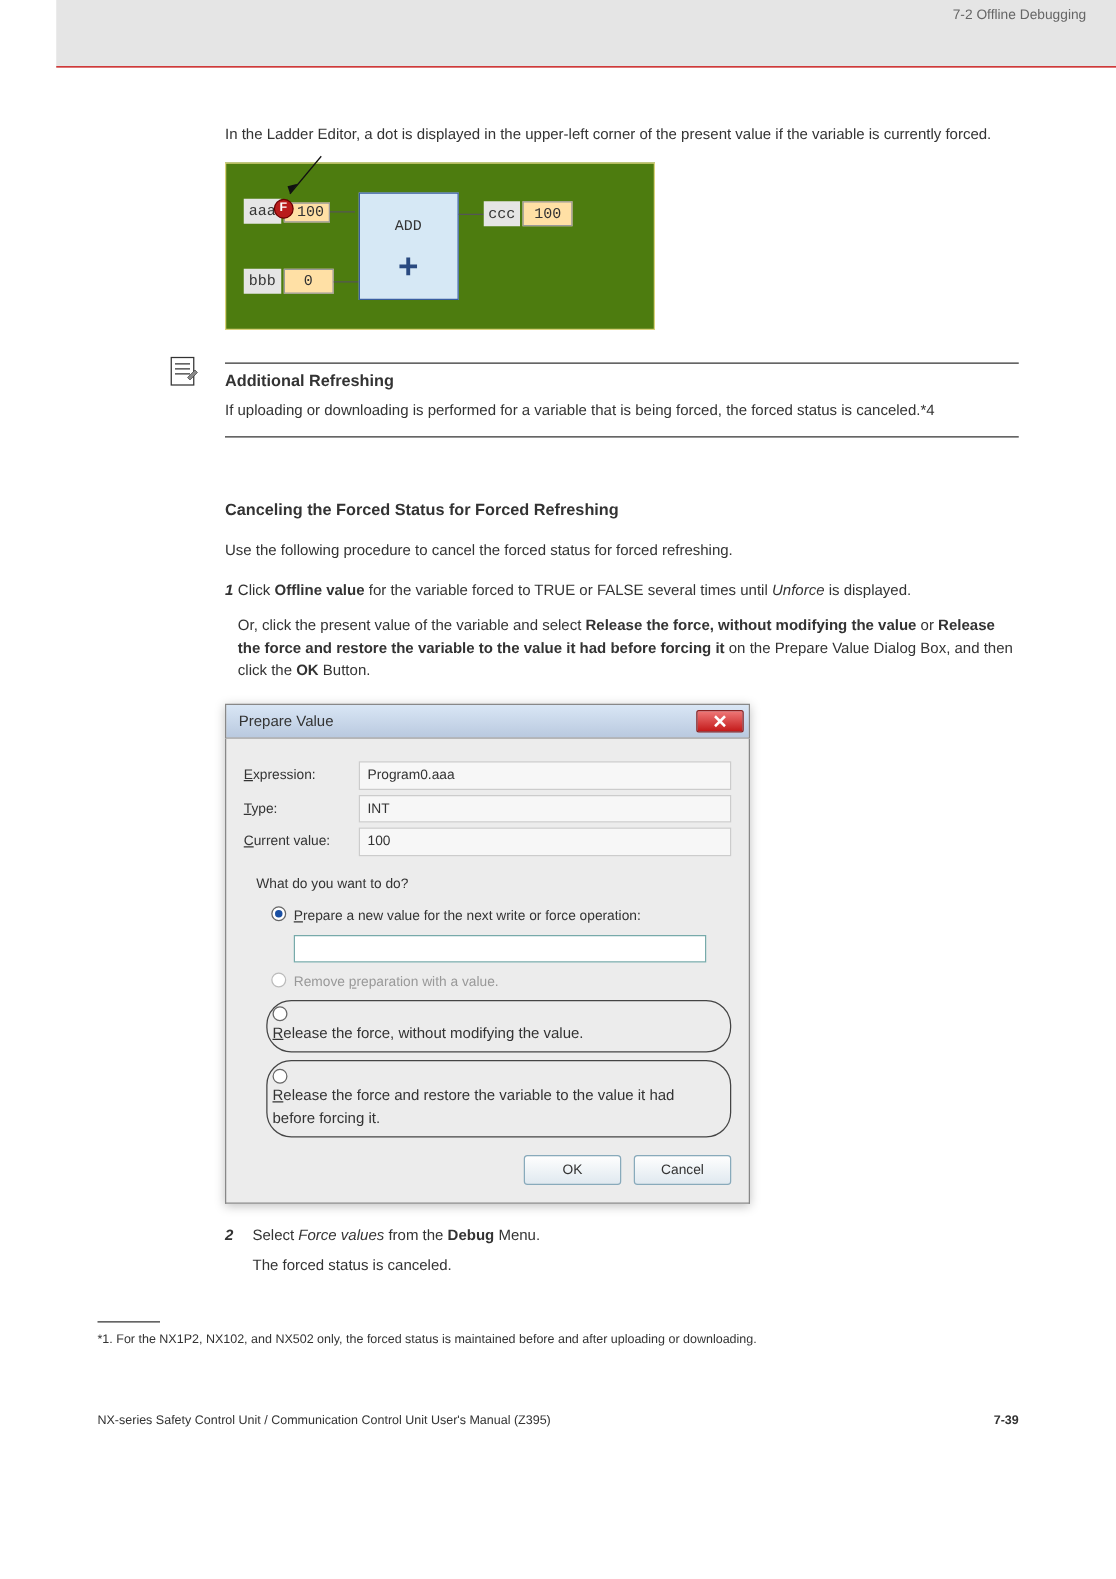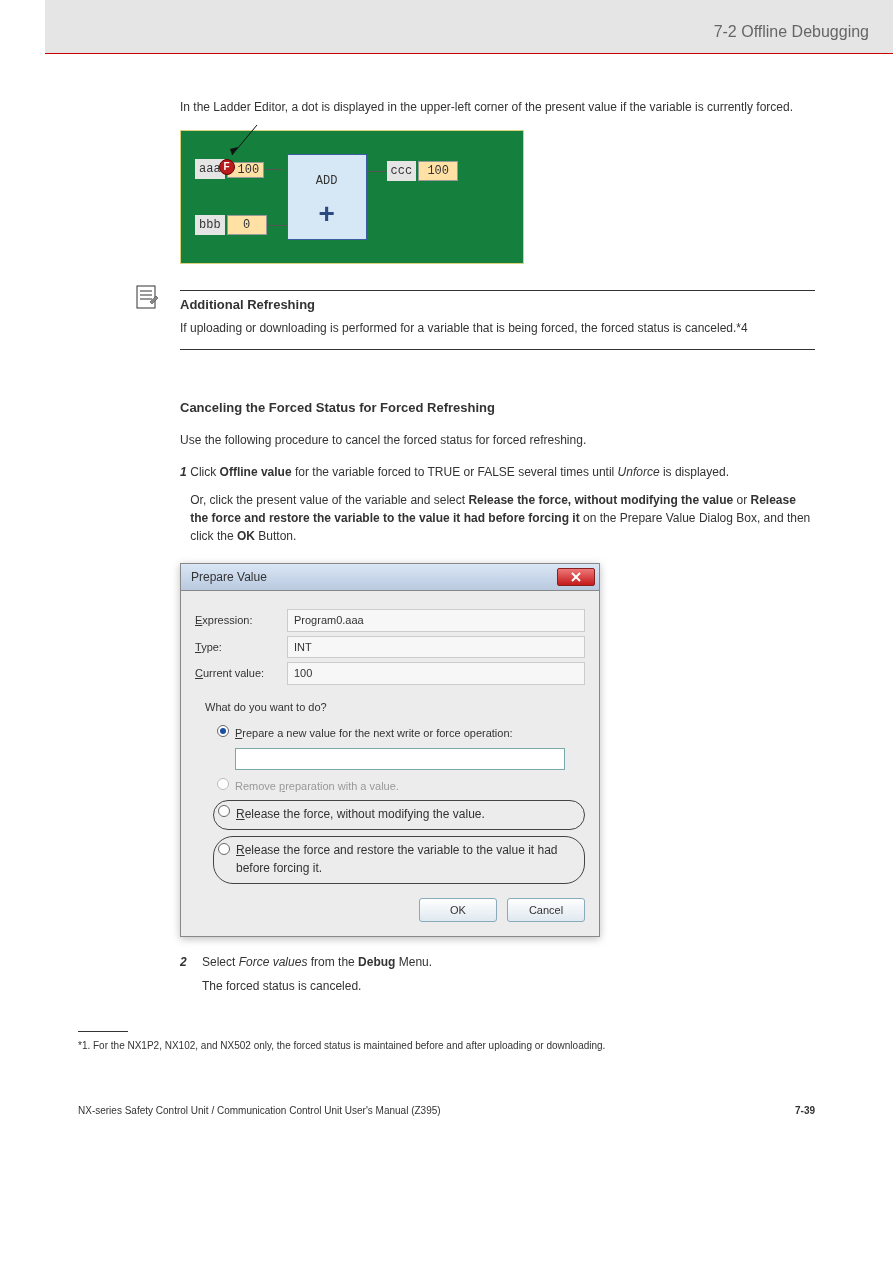--- a/index.html
+++ b/index.html
@@ -12,28 +12,28 @@
     width: 893px;
     line-height: 1.5;
   }
   .page-header {
     background: #e5e5e5;
     height: 54px;
     border-bottom: 1px solid #c80000;
     margin-left: 45px;
     position: relative;
   }
-  .page-header .sec { position: absolute; right: 24px; top: 20px; font-size: 16px; color: #666; }
+  .page-header .sec { position: absolute; right: 24px; top: 4px; font-size: 11px; color: #666; }
   .content { padding: 30px 78px 30px 180px; }
   .para { margin: 14px 0; font-size: 12px; }
   .italic { font-style: italic; }
 
   
   .fb-area {
-    background: #15803d;
+    background: #4d7c0f;
     border: 1px solid #d9d27a;
     padding: 20px 30px 20px 14px;
     width: 344px;
     position: relative;
     margin: 10px 0 20px 0;
   }
   .fb-row { display: flex; align-items: center; margin: 8px 0; }
   .fb-label { font-family: "Courier New", monospace; font-size: 12px; margin-right: 2px; background:#e5e5e5; padding:1px 4px; min-width:28px; text-align:left; }
   .fb-val {
     font-family: "Courier New", monospace;
@@ -117,21 +117,21 @@
     flex:1; background:#f7f7f7; border:1px solid #ccc; padding:2px 6px; font-size:11px; color:#333;
   }
   .dlg-q { font-size: 11px; margin: 14px 0 10px 10px; }
   .radio-row { display:flex; align-items:flex-start; margin:6px 0 6px 22px; font-size:11px; }
   .radio { width:12px; height:12px; border:1px solid #666; border-radius:50%; margin-right:6px; background:#fff; display:flex; align-items:center; justify-content:center; flex-shrink:0;}
   .radio.sel::after { content:""; width:6px; height:6px; border-radius:50%; background:#1a4fa3; display:block;}
   .radio.disabled { border-color:#bbb; }
   .radio-label { color:#333; }
   .radio-label.disabled { color:#999; }
   .text-input { width: 330px; border:1px solid #7aa; background:#fff; height:22px; margin:4px 0 8px 40px; }
-  .oval { border:1px solid #444; border-radius: 20px; padding:4px 10px 6px 4px; margin: 6px 0 6px 18px; display:flex; align-items:flex-start;}
+  .oval { border:1px solid #444; border-radius: 20px; padding:4px 10px 6px 4px; margin: 6px 0 6px 18px; display:flex; align-items:flex-start;flex-direction:column;}
   .oval.wide { align-items: flex-start; }
   .dlg-btns { display:flex; justify-content:flex-end; gap:10px; margin-top:14px;}
   .win-btn { width:78px; height:24px; border:1px solid #8ab; background: linear-gradient(#fefefe,#e0e9f0); font-size:11px; border-radius:3px; display:flex; align-items:center; justify-content:center; color:#333;}
 
   .foot-rule { width: 50px; border-top:1px solid #333; margin: 30px 0 6px -102px; }
   .footnote { font-size:10px; color:#333; margin-left: -102px; }
   .pg-footer { display:flex; justify-content:space-between; padding: 20px 78px 24px 78px; font-size:10px; color:#333;}
   .u { text-decoration: underline; }
 </style>
 </head>

